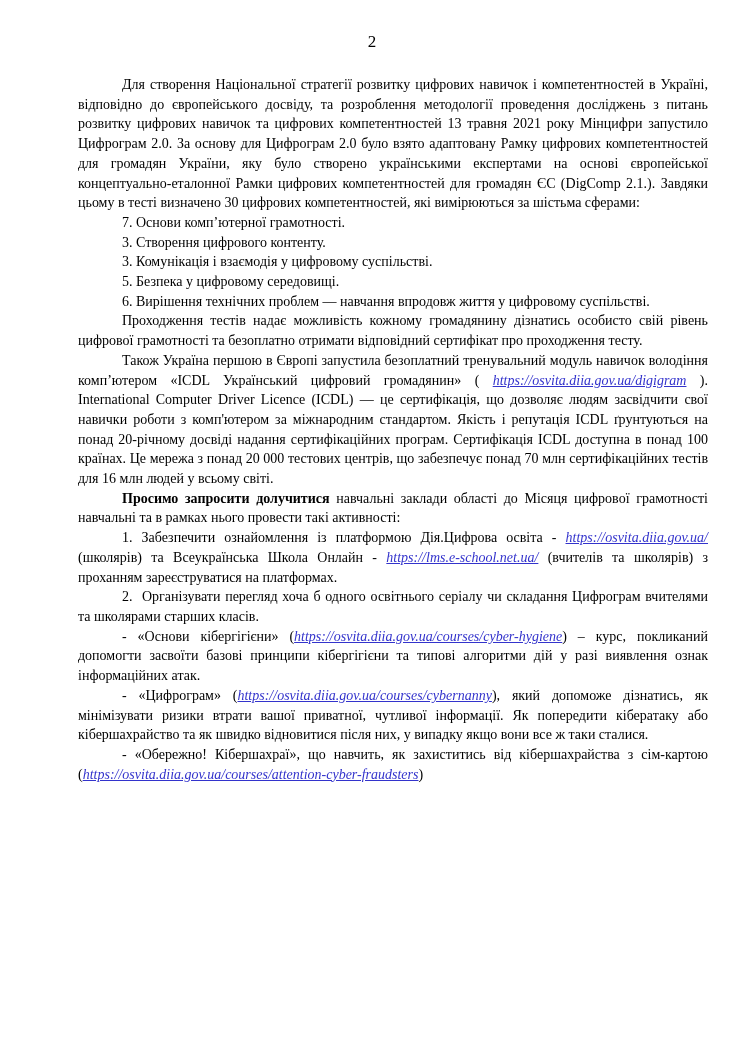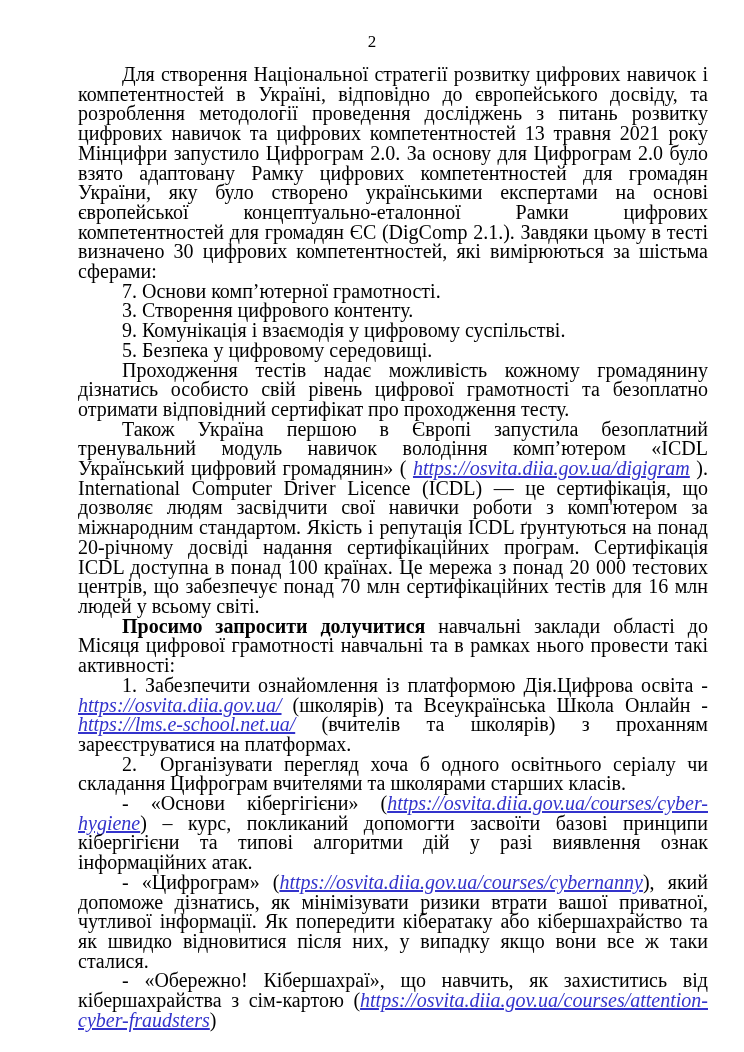--- a/index.html
+++ b/index.html
@@ -20,24 +20,24 @@
     position: absolute;
     top: 32px;
     left: 0;
     width: 744px;
     text-align: center;
     font-size: 17px;
     line-height: 20px;
   }
   .doc-body {
     position: absolute;
-    top: 65px;
+    top: 75px;
     left: 78px;
     width: 630px;
-    font-size: 20px;
+    font-size: 14px;
     line-height: 19.7px;
     text-align: justify;
   }
   .para {
     margin: 0;
     padding: 0;
     text-indent: 44px;
   }
   .seg-normal { }
   .seg-bold { font-weight: bold; }
@@ -51,22 +51,23 @@
 </style>
 </head>
 <body>
 
 <div class="page" style="background: rgb(255, 255, 255); color: rgb(0, 0, 0);">
   <div class="page-number">2</div>
   <div class="doc-body">
       <p class="para"><span class="seg-normal">Для створення Національної стратегії розвитку цифрових навичок і компетентностей в Україні, відповідно до європейського досвіду, та розроблення методології проведення досліджень з питань розвитку цифрових навичок та цифрових компетентностей  13 травня 2021 року Мінцифри запустило Цифрограм 2.0. За основу для Цифрограм 2.0 було взято адаптовану Рамку цифрових компетентностей для громадян України, яку було створено українськими експертами на основі європейської концептуально-еталонної Рамки цифрових компетентностей для громадян ЄС (DigComp 2.1.). Завдяки цьому в тесті визначено 30 цифрових компетентностей, які вимірюються за шістьма сферами:</span></p>
       <p class="para"><span class="seg-normal">7. Основи комп’ютерної грамотності.</span></p>
       <p class="para"><span class="seg-normal">3. Створення цифрового контенту.</span></p>
-      <p class="para"><span class="seg-normal">9. Комунікація і взаємодія у цифровому суспільстві.</span></p>
+      <p class="para"><span class="seg-normal">3. Комунікація і взаємодія у цифровому суспільстві.</span></p>
       <p class="para"><span class="seg-normal">5. Безпека у цифровому середовищі.</span></p>
+      <p class="para"><span class="seg-normal">6. Вирішення технічних проблем — навчання впродовж життя у цифровому суспільстві.</span></p>
       <p class="para"><span class="seg-normal">Проходження тестів надає можливість кожному громадянину дізнатись особисто свій рівень цифрової грамотності та безоплатно отримати відповідний сертифікат про проходження тесту.</span></p>
       <p class="para"><span class="seg-normal">Також Україна першою в Європі запустила безоплатний тренувальний модуль навичок володіння комп’ютером «ICDL Український цифровий громадянин» ( </span><a href="#" class="seg-link">https://osvita.diia.gov.ua/digigram</a><span class="seg-normal"> ). International Computer Driver Licence (ICDL) — це сертифікація, що дозволяє людям засвідчити свої навички роботи з комп'ютером за міжнародним стандартом. Якість і репутація ICDL ґрунтуються на понад 20-річному досвіді надання сертифікаційних програм. Сертифікація ICDL доступна в понад 100 країнах. Це мережа з понад 20 000 тестових центрів, що забезпечує понад 70 млн сертифікаційних тестів для 16 млн людей у всьому світі.</span></p>
       <p class="para"><span class="seg-bold">Просимо запросити долучитися</span><span class="seg-normal"> навчальні заклади області до Місяця цифрової грамотності навчальні та в рамках нього провести такі активності:</span></p>
       <p class="para"><span class="seg-normal">1. Забезпечити ознайомлення із платформою Дія.Цифрова освіта - </span><a href="#" class="seg-link">https://osvita.diia.gov.ua/</a><span class="seg-normal"> (школярів) та Всеукраїнська Школа Онлайн - </span><a href="#" class="seg-link">https://lms.e-school.net.ua/</a><span class="seg-normal"> (вчителів та школярів) з проханням зареєструватися на платформах.</span></p>
       <p class="para"><span class="seg-normal">2.&nbsp; Організувати перегляд хоча б одного освітнього серіалу чи складання Цифрограм вчителями та школярами старших класів.</span></p>
       <p class="para"><span class="seg-normal">- «Основи кібергігієни» (</span><a href="#" class="seg-link">https://osvita.diia.gov.ua/courses/cyber-hygiene</a><span class="seg-normal">) – курс, покликаний допомогти засвоїти базові принципи кібергігієни та типові алгоритми дій у разі виявлення ознак інформаційних атак.</span></p>
       <p class="para"><span class="seg-normal">- «Цифрограм» (</span><a href="#" class="seg-link">https://osvita.diia.gov.ua/courses/cybernanny</a><span class="seg-normal">), який допоможе дізнатись, як мінімізувати ризики втрати вашої приватної, чутливої інформації. Як попередити кібератаку або кібершахрайство та як швидко відновитися після них, у випадку якщо вони все ж таки сталися.</span></p>
       <p class="para"><span class="seg-normal">- «Обережно! Кібершахраї», що навчить, як захиститись від кібершахрайства з сім-картою (</span><a href="#" class="seg-link">https://osvita.diia.gov.ua/courses/attention-cyber-fraudsters</a><span class="seg-normal">)</span></p>
     </div>
 </div>

